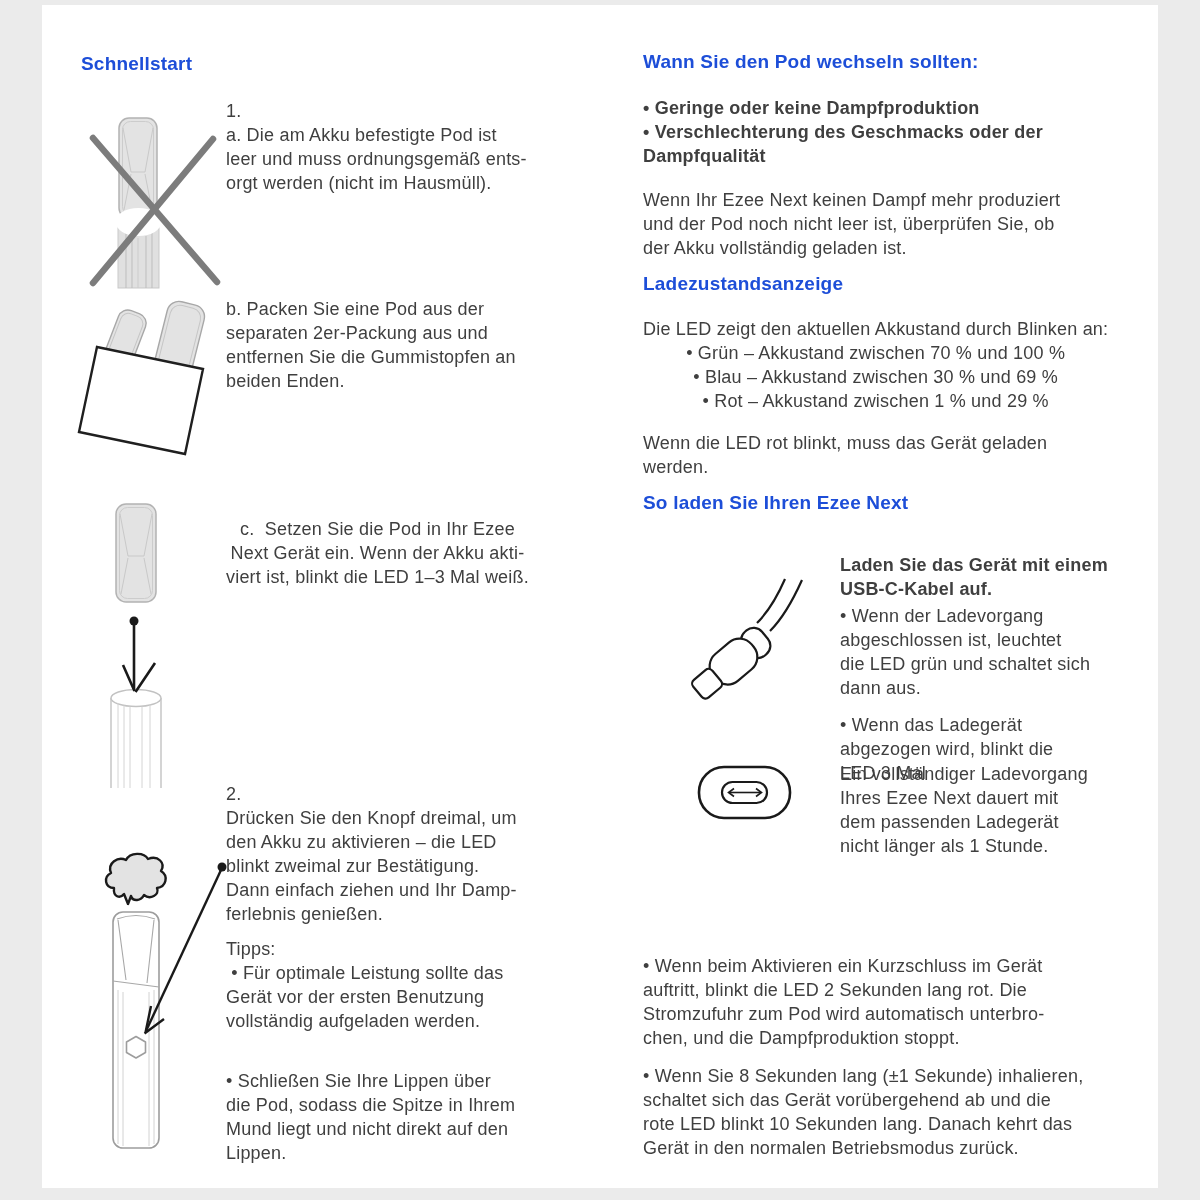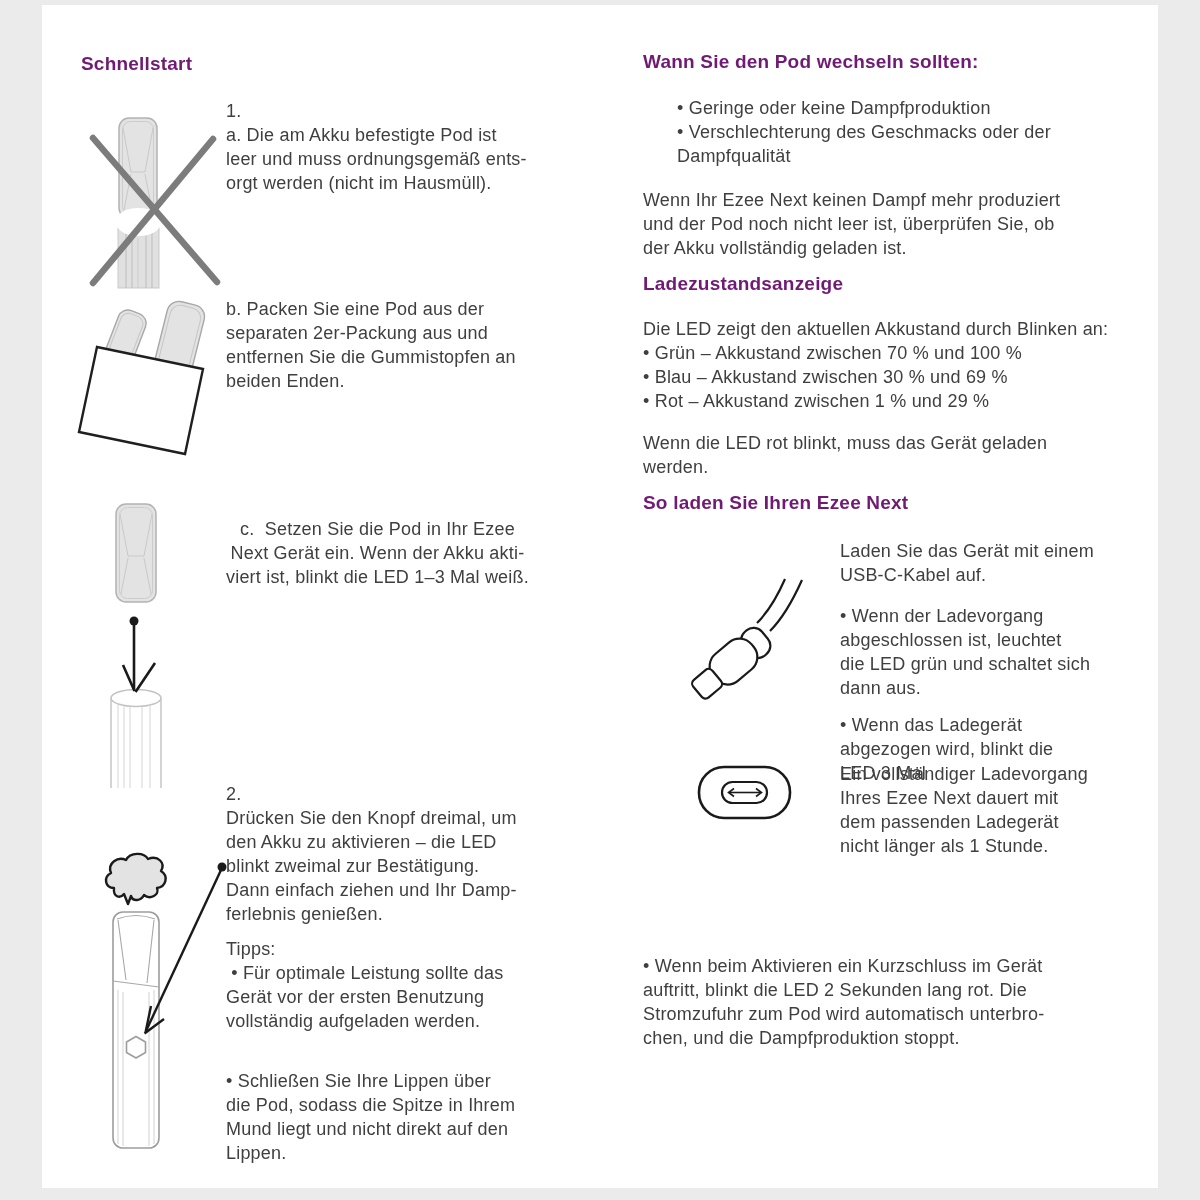--- a/index.html
+++ b/index.html
@@ -1,20 +1,20 @@
 <!DOCTYPE html>
 <html><head>
 <meta charset="utf-8">
 <style>
   html,body{margin:0;padding:0;width:1200px;height:1200px;background:#ebebeb;
     font-family:"Liberation Sans","DejaVu Sans",sans-serif;}
   #stage{position:relative;width:1200px;height:1200px;overflow:hidden;}
   .page{position:absolute;left:42px;top:5px;width:1116px;height:1183px;background:#ffffff;}
   .t{position:absolute;white-space:pre;font-size:18px;line-height:24px;color:#3f3f3f;letter-spacing:.2px;}
-  .h{position:absolute;white-space:pre;font-size:19px;line-height:24px;font-weight:700;color:#701a75;letter-spacing:.2px;}
+  .h{position:absolute;white-space:pre;font-size:19px;line-height:24px;font-weight:700;color:#1d4ed8;letter-spacing:.2px;}
   .illus{position:absolute;}
   svg{display:block;overflow:visible;}
 </style>
 </head>
 <body>
 
 <div id="stage">
   <div class="page"></div>
 
   <div class="h" style="left:81px;top:52px;">Schnellstart</div>
@@ -45,41 +45,41 @@
 Gerät vor der ersten Benutzung
 vollständig aufgeladen werden.</div>
 
   <div class="t" style="left:226px;top:1069px;">• Schließen Sie Ihre Lippen über
 die Pod, sodass die Spitze in Ihrem
 Mund liegt und nicht direkt auf den
 Lippen.</div>
 
   <div class="h" style="left:643px;top:50px;">Wann Sie den Pod wechseln sollten:</div>
 
-  <div class="t" style="left:677px;top:96px;">• Geringe oder keine Dampfproduktion
+  <div class="t" style="left:643px;top:96px;font-weight:bold;">• Geringe oder keine Dampfproduktion
 • Verschlechterung des Geschmacks oder der
 Dampfqualität</div>
 
   <div class="t" style="left:643px;top:188px;">Wenn Ihr Ezee Next keinen Dampf mehr produziert
 und der Pod noch nicht leer ist, überprüfen Sie, ob
 der Akku vollständig geladen ist.</div>
 
   <div class="h" style="left:643px;top:272px;">Ladezustandsanzeige</div>
 
-  <div class="t" style="left:643px;top:317px;">Die LED zeigt den aktuellen Akkustand durch Blinken an:
+  <div class="t" style="left:643px;top:317px;text-align:center;">Die LED zeigt den aktuellen Akkustand durch Blinken an:
 • Grün – Akkustand zwischen 70 % und 100 %
 • Blau – Akkustand zwischen 30 % und 69 %
 • Rot – Akkustand zwischen 1 % und 29 %</div>
 
   <div class="t" style="left:643px;top:431px;">Wenn die LED rot blinkt, muss das Gerät geladen
 werden.</div>
 
   <div class="h" style="left:643px;top:491px;">So laden Sie Ihren Ezee Next</div>
 
-  <div class="t" style="left:840px;top:539px;">Laden Sie das Gerät mit einem
+  <div class="t" style="left:840px;top:553px;font-weight:bold;">Laden Sie das Gerät mit einem
 USB-C-Kabel auf.</div>
 
   <div class="t" style="left:840px;top:604px;">• Wenn der Ladevorgang
 abgeschlossen ist, leuchtet
 die LED grün und schaltet sich
 dann aus.</div>
 
   <div class="t" style="left:840px;top:713px;">• Wenn das Ladegerät
 abgezogen wird, blinkt die
 LED 3 Mal</div>
@@ -88,20 +88,24 @@
 Ihres Ezee Next dauert mit
 dem passenden Ladegerät
 nicht länger als 1 Stunde.</div>
 
 
   <div class="t" style="left:643px;top:954px;">• Wenn beim Aktivieren ein Kurzschluss im Gerät
 auftritt, blinkt die LED 2 Sekunden lang rot. Die
 Stromzufuhr zum Pod wird automatisch unterbro-
 chen, und die Dampfproduktion stoppt.</div>
 
+  <div class="t" style="left:643px;top:1064px;">• Wenn Sie 8 Sekunden lang (±1 Sekunde) inhalieren,
+schaltet sich das Gerät vorübergehend ab und die
+rote LED blinkt 10 Sekunden lang. Danach kehrt das
+Gerät in den normalen Betriebsmodus zurück.</div>
 
   <div class="illus" style="left:85px;top:112px;">
     <svg width="140" height="180" viewBox="0 0 140 180">
       <rect x="34" y="6" width="38" height="100" rx="10" fill="#e3e3e3" stroke="#b3b3b3" stroke-width="1.5"></rect>
       <rect x="37.5" y="9.5" width="31" height="93" rx="8" fill="none" stroke="#cccccc" stroke-width="1"></rect>
       <path d="M38,16 L46,60 L60,60 L68,16" fill="none" stroke="#c9c9c9" stroke-width="1"></path>
       <path d="M39,98 L46,62 M67,98 L60,62" fill="none" stroke="#c9c9c9" stroke-width="1"></path>
       <rect x="33" y="114" width="41" height="62" fill="#e0e0e0" stroke="#c9c9c9" stroke-width="1"></rect>
       <line x1="41" y1="118" x2="41" y2="176" stroke="#bdbdbd" stroke-width="1"></line>
       <line x1="47" y1="124" x2="47" y2="176" stroke="#bdbdbd" stroke-width="1"></line>

